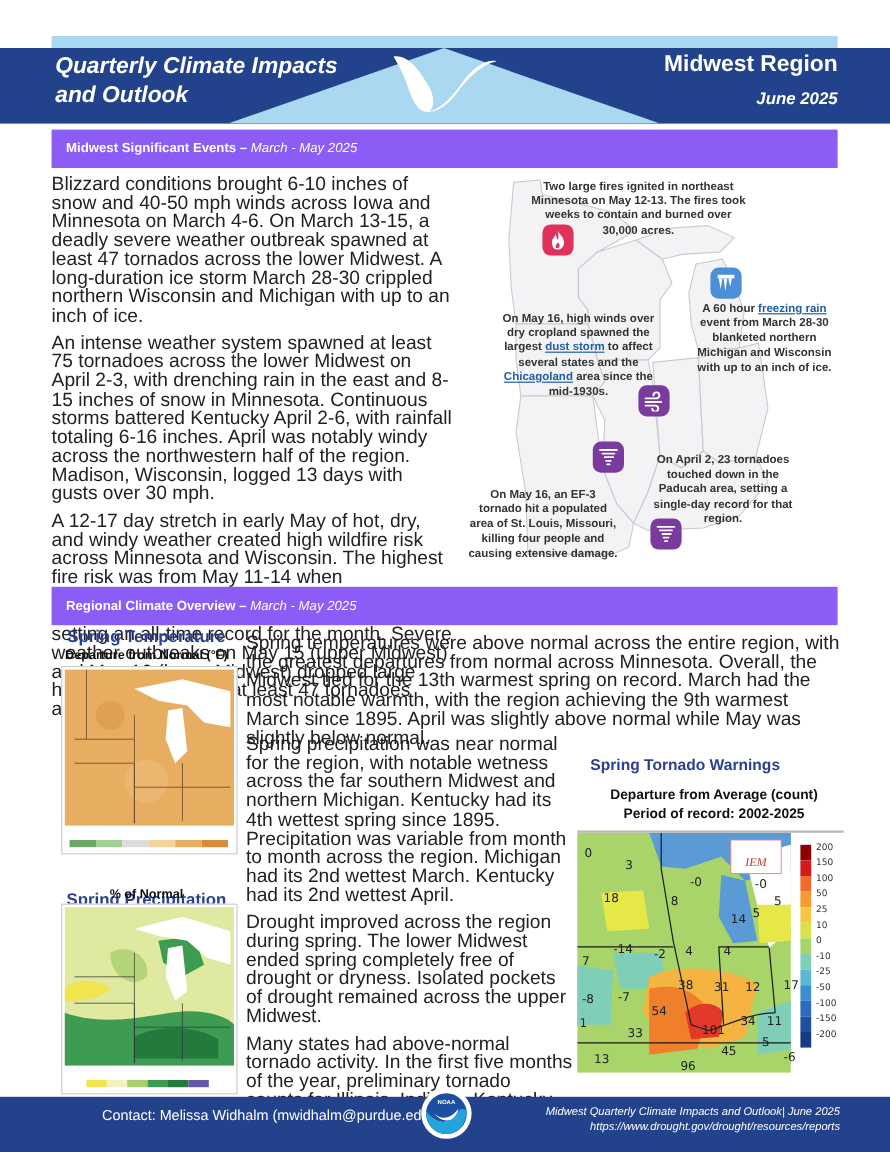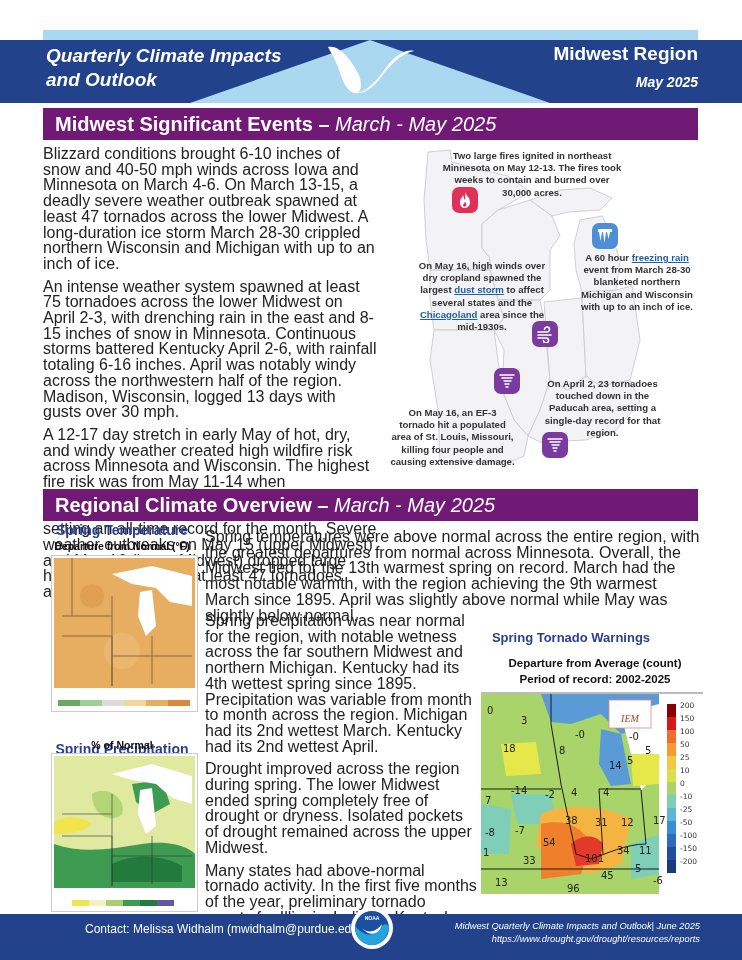--- a/index.html
+++ b/index.html
@@ -9,21 +9,21 @@
 
   
   .hdr-light { left:43px; top:30px; width:655px; height:16px; background:#a9d8f0; }
   .hdr-band { left:0; top:40px; width:742px; height:63px; background:#22428c; }
   .hdr-tri { left:190px; top:40px; width:360px; height:63px; }
   .hdr-title { left:46px; top:44px; color:#fff; font-style:italic; font-weight:bold; font-size:19px; line-height:24px; }
   .hdr-region { right:44px; top:43px; color:#fff; font-weight:bold; font-size:19px; text-align:right; }
   .hdr-date { right:44px; top:74px; color:#fff; font-weight:bold; font-style:italic; font-size:14px; text-align:right; }
   .bird { left:318px; top:43px; width:100px; height:52px; }
 
-  .sec-bar { left:43px; width:655px; height:32px; background:#701a75; color:#fff; font-weight:bold; font-size:20px; line-height:32px; padding-left:12px; box-sizing:border-box; }
+  .sec-bar { left:43px; width:655px; height:32px; background:#8b5cf6; color:#fff; font-weight:bold; font-size:11px; line-height:32px; padding-left:12px; box-sizing:border-box; }
   .sec-bar .it { font-style:italic; font-weight:normal; }
 
   .body-text { font-family:"Liberation Sans", sans-serif; font-size:16px; line-height:15.7px; color:#222; }
   .body-text p { margin:0 0 7px 0; }
 
   .ev-text { left:43px; top:146px; width:335px; }
 
   
   .ev-map { left:390px; top:140px; width:310px; height:345px; }
   .callout { font-family:"Liberation Sans", sans-serif; font-weight:bold; font-size:9.6px; line-height:12.2px; color:#333; text-align:center; }
@@ -53,21 +53,21 @@
   <polygon points="0,63 180,0 360,63" fill="#a9d8f0"></polygon>
 </svg>
 <svg class="abs bird" viewBox="0 0 100 52">
   <path d="M10,4 C22,2 32,16 40,30 C44,38 44,46 40,50 C52,46 60,36 70,22 C78,12 88,6 96,8 C86,10 76,18 66,30 C58,42 48,52 36,50 C28,48 24,36 20,24 C16,14 12,8 10,4 Z" fill="#ffffff"></path>
 </svg>
 <div class="abs hdr-title">
   <div>Quarterly Climate Impacts</div>
   <div>and Outlook</div>
 </div>
 <div class="abs hdr-region">Midwest Region</div>
-<div class="abs hdr-date">May 2025</div>
+<div class="abs hdr-date">June 2025</div>
 
 <div class="abs sec-bar" style="top:108px;">
   <span>Midwest Significant Events –</span>
   <span class="it">March - May 2025</span>
 </div>
 
 <div class="abs body-text ev-text">
   <p>Blizzard conditions brought 6-10 inches of snow and 40-50 mph winds across Iowa and Minnesota on March 4-6. On March 13-15, a deadly severe weather outbreak spawned at least 47 tornados across the lower Midwest. A long-duration ice storm March 28-30 crippled northern Wisconsin and Michigan with up to an inch of ice.</p>
   <p>An intense weather system spawned at least 75 tornadoes across the lower Midwest on April 2-3, with drenching rain in the east and 8-15 inches of snow in Minnesota. Continuous storms battered Kentucky April 2-6, with rainfall totaling 6-16 inches. April was notably windy across the northwestern half of the region. Madison, Wisconsin, logged 13 days with gusts over 30 mph.</p>
   <p>A 12-17 day stretch in early May of hot, dry, and windy weather created high wildfire risk across Minnesota and Wisconsin. The highest fire risk was from May 11-14 when temperatures surged across the northwest. International Falls reached 96°F on May 11, setting an all-time record for the month. Severe weather outbreaks on May 15 (upper Midwest) and May 16 (lower Midwest) dropped large hail, high winds, and at least 47 tornadoes across the region.</p>

